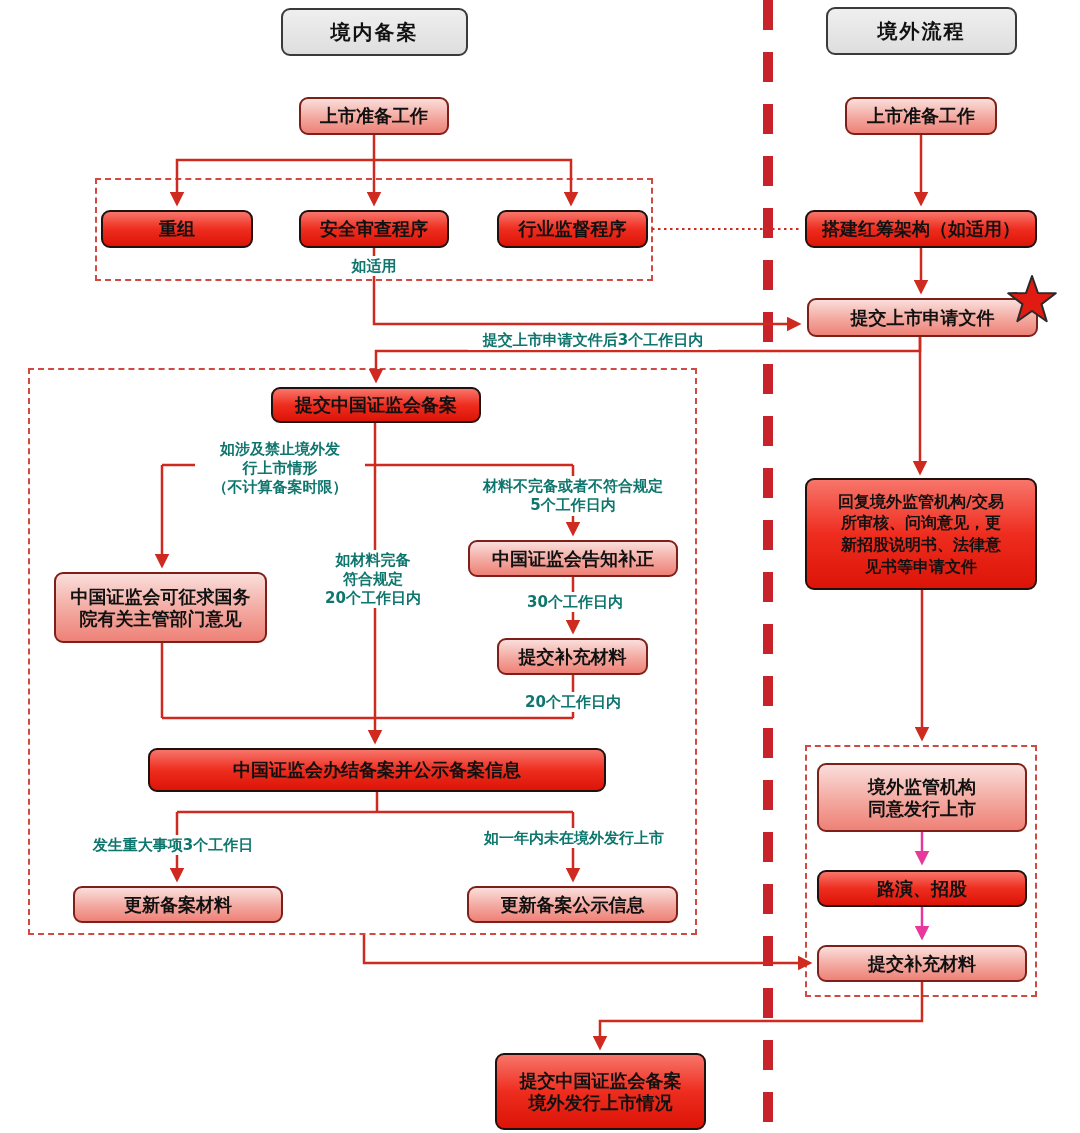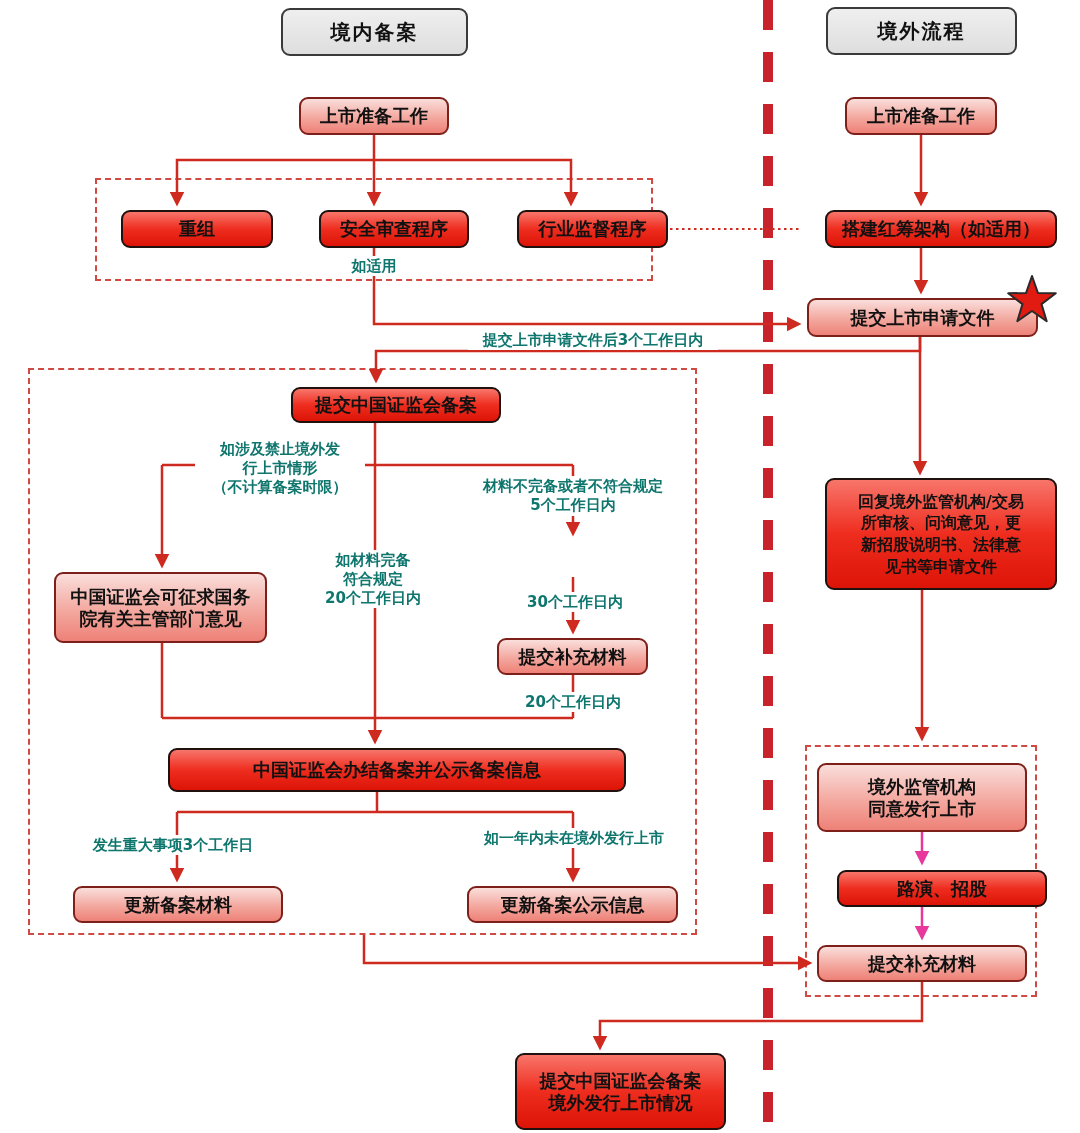--- a/index.html
+++ b/index.html
@@ -33,21 +33,21 @@
   .gray{
     background:linear-gradient(180deg,#efefef 0%,#dedede 100%);
     border:2px solid #3a3a3a;font-size:20px;letter-spacing:2px;
   }
   .pink{
     background:linear-gradient(180deg,#fadedb 0%,#f3a89f 55%,#ee8177 100%);
     border:2px solid #7e201a;font-size:18px;
   }
   .red{
     background:linear-gradient(180deg,#f8756a 0%,#ee2d1f 50%,#dc1407 100%);
-    border:2px solid #20100e;font-size:18px;margin-left:20px;
+    border:2px solid #20100e;font-size:18px;
   }
   .small-text{font-size:16px;line-height:1.35;}
   #star{z-index:6;}
 </style>
 </head>
 <body>
 
 <div id="canvas">
 
   <div id="divider" class="abs"></div>
@@ -127,20 +127,21 @@
   <div class="abs node gray" style="left:281px;top:8px;width:187px;height:48px">境内备案</div>
   <div class="abs node gray" style="left:826px;top:7px;width:191px;height:48px">境外流程</div>
 
   <div class="abs node pink" style="left:299px;top:97px;width:150px;height:38px">上市准备工作</div>
   <div class="abs node red" style="left:101px;top:210px;width:152px;height:38px">重组</div>
   <div class="abs node red" style="left:299px;top:210px;width:150px;height:38px">安全审查程序</div>
   <div class="abs node red" style="left:497px;top:210px;width:151px;height:38px">行业监督程序</div>
   <div class="abs node red" style="left:271px;top:387px;width:210px;height:36px">提交中国证监会备案</div>
   <div class="abs node pink" style="left:54px;top:572px;width:213px;height:71px">中国证监会可征求国务
 院有关主管部门意见</div>
+  <div class="abs node pink" style="left:468px;top:540px;width:210px;height:37px">中国证监会告知补正</div>
   <div class="abs node pink" style="left:497px;top:638px;width:151px;height:37px">提交补充材料</div>
   <div class="abs node red" style="left:148px;top:748px;width:458px;height:44px">中国证监会办结备案并公示备案信息</div>
   <div class="abs node pink" style="left:73px;top:886px;width:210px;height:37px">更新备案材料</div>
   <div class="abs node pink" style="left:467px;top:886px;width:211px;height:37px">更新备案公示信息</div>
 
   <div class="abs node pink" style="left:845px;top:97px;width:152px;height:38px">上市准备工作</div>
   <div class="abs node red" style="left:805px;top:210px;width:232px;height:38px">搭建红筹架构（如适用）</div>
   <div class="abs node pink" style="left:807px;top:298px;width:231px;height:39px">提交上市申请文件</div>
   <div class="abs node red small-text" style="left:805px;top:478px;width:232px;height:112px">回复境外监管机构/交易
 所审核、问询意见，更

